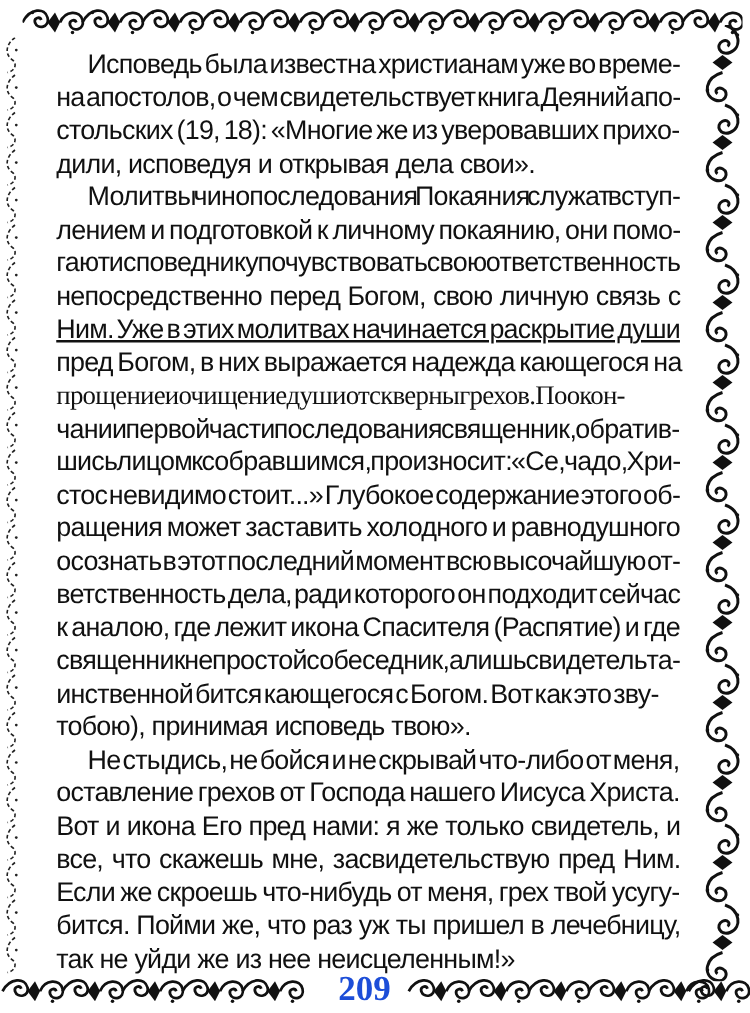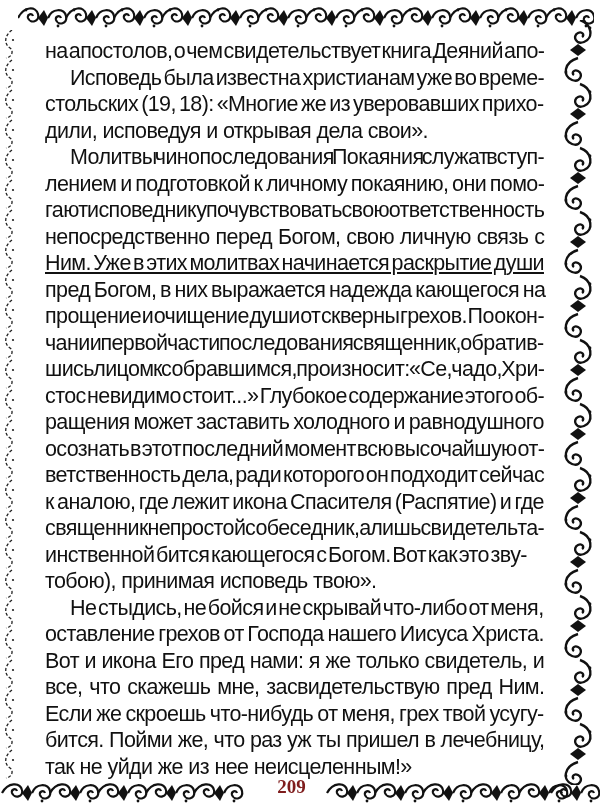--- a/index.html
+++ b/index.html
@@ -13,21 +13,21 @@
   .text-block {
     position:absolute; left:45px; top:38px; width:499px;
     font-family:"Liberation Sans", sans-serif; font-size:21.5px;
     line-height:26.5px; color:#111; letter-spacing:-0.6px;
   }
   .line { display:block; white-space:nowrap; text-align:justify; text-align-last:justify; height:26.5px; }
   .line.last { text-align-last:left; }
   .line.indent { padding-left:25px; }
   .page-number {
     position:absolute; left:258px; top:776px; width:67px; text-align:center;
-    font-family:"Liberation Serif", serif; font-weight:bold; font-size:19px; color:#7f1d1d;
+    font-family:"Liberation Serif", serif; font-weight:bold; font-size:28px; color:#1d4ed8;
   }
 </style>
 </head>
 <body>
 
 <div class="page">
 
   <svg class="border-top" viewBox="0 0 576 28" preserveAspectRatio="none">
     <defs>
       <g id="scrollH">
@@ -129,33 +129,33 @@
     <use href="#scrollB" x="2"></use>
       <use href="#scrollB" x="50"></use>
       <use href="#scrollB" x="98"></use>
     <use href="#scrollB" x="146"></use>
       <use href="#scrollB" x="194"></use>
       <use href="#scrollB" x="226"></use>
   </svg>
 
   <div class="text-block">
     <div>
+      <span class="line indent" style="display: block; width: auto; word-spacing: -3.17px; text-align: left; text-align-last: left;">Исповедь была известна христианам уже во време-</span>
       <span class="line" style="display: block; width: auto; word-spacing: -4.14px; text-align: left; text-align-last: left;">на апостолов, о чем свидетельствует книга Деяний апо-</span>
-      <span class="line indent" style="display: block; width: auto; word-spacing: -3.17px; text-align: left; text-align-last: left;">Исповедь была известна христианам уже во време-</span>
       <span class="line" style="display: block; width: auto; word-spacing: -2.29px; text-align: left; text-align-last: left;">стольских (19, 18): «Многие же из уверовавших прихо-</span>
       <span class="line last" style="display: block; width: auto;">дили, исповедуя и открывая дела свои».</span>
     </div>
     <div>
       <span class="line indent" style="display: block; width: auto; word-spacing: -7.25px; text-align: right; text-align-last: left;">Молитвы чинопоследования Покаяния служат вступ-</span>
       <span class="line" style="display: block; width: auto; word-spacing: -1.71px; text-align: left; text-align-last: left;">лением и подготовкой к личному покаянию, они помо-</span>
       <span class="line" style="display: block; width: auto; word-spacing: -5.75px; text-align: left; text-align-last: left;">гают исповеднику почувствовать свою ответственность</span>
       <span class="line" style="display: block; width: auto; word-spacing: 0.5px; text-align: left; text-align-last: left;">непосредственно перед Богом, свою личную связь с</span>
       <span class="line" style="display: block; width: auto; word-spacing: -3px; text-align: left; text-align-last: left; text-decoration: underline;">Ним. Уже в этих молитвах начинается раскрытие души</span>
       <span class="line" style="display: block; width: auto; word-spacing: -1.75px; text-align: left; text-align-last: left;">пред Богом,  в них выражается надежда кающегося на</span>
-      <span class="line" style="display: block; width: auto; word-spacing: -4.75px; text-align: left; text-align-last: left;">прощение и очищение души от скверны грехов. По окон-</span>
+      <span class="line" style="display: block; width: auto; word-spacing: -4.75px; text-align: left; text-align-last: left; font-family: Liberation Serif, serif;">прощение и очищение души от скверны грехов. По окон-</span>
       <span class="line" style="display: block; width: auto; word-spacing: -6px; text-align: center; text-align-last: left;">чании первой части последования священник, обратив-</span>
       <span class="line" style="display: block; width: auto; word-spacing: -6px; text-align: left; text-align-last: left;">шись лицом к собравшимся, произносит: «Се, чадо, Хри-</span>
       <span class="line" style="display: block; width: auto; word-spacing: -4px; text-align: left; text-align-last: left;">стос невидимо стоит...» Глубокое содержание этого об-</span>
       <span class="line" style="display: block; width: auto; word-spacing: -1.6px; text-align: left; text-align-last: left;">ращения может заставить холодного и равнодушного</span>
       <span class="line" style="display: block; width: auto; word-spacing: -4.43px; text-align: left; text-align-last: left;">осознать в этот последний момент всю высочайшую от-</span>
       <span class="line" style="display: block; width: auto; word-spacing: -3.67px; text-align: left; text-align-last: left;">ветственность дела, ради которого он подходит сейчас</span>
       <span class="line" style="display: block; width: auto; word-spacing: -2.13px; text-align: left; text-align-last: left;">к аналою, где лежит икона Спасителя (Распятие) и где</span>
       <span class="line" style="display: block; width: auto; word-spacing: -5.71px; text-align: right; text-align-last: left;">священник не простой собеседник, а лишь свидетель та-</span>
       <span class="line" style="display: block; width: auto; word-spacing: -3.75px; text-align: left; text-align-last: left;">инственной бится кающегося с Богом. Вот как это зву-</span>
       <span class="line last" style="display: block; width: auto;">тобою), принимая исповедь твою».</span>

